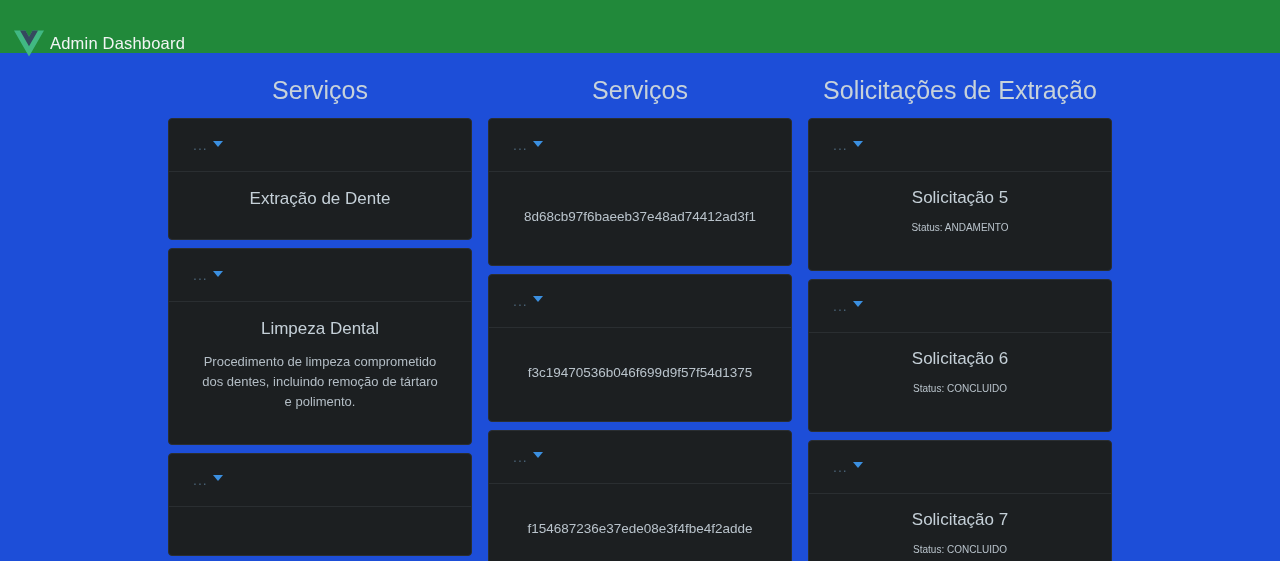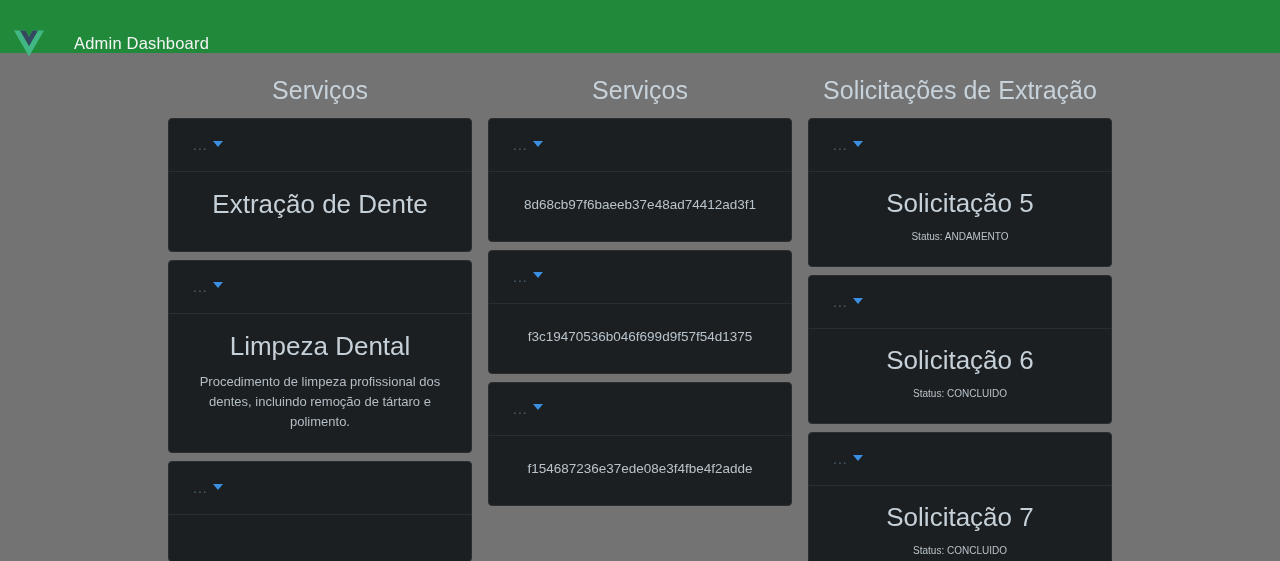--- a/index.html
+++ b/index.html
@@ -17,39 +17,39 @@
     height: 53px;
     background: #21893a;
     display: flex;
     align-items: center;
     padding: 0 0 0 14px;
     width: 100%;
   }
   .brand {
     display: flex;
     align-items: center;
-    gap: 30px;
+    gap: 6px;
     text-decoration: none;
     margin-top: 33px;
   }
   .vue-logo { width: 30px; height: 27px; display: block; }
   .brand-title {
     color: #f2f5f4;
     font-size: 16.5px;
     letter-spacing: .2px;
     font-weight: 400;
     white-space: nowrap;
   }
 
   
   .page {
     width: 100%;
     height: 508px;
     overflow: hidden;
-    background: #737373;
+    background: #1d4ed8;
   }
   .columns {
     display: flex;
     width: 1280px;
     padding: 0;
   }
   .col {
     width: 320px;
     flex: 0 0 320px;
     padding: 0 0 0 0;
@@ -105,30 +105,30 @@
     display: inline-block;
     margin-bottom: 3px;
   }
 
   .card-body {
     padding: 16px 18px 20px 18px;
     text-align: center;
   }
   .card-title {
     color: #c5d0d8;
-    font-size: 26px;
+    font-size: 17px;
     font-weight: 400;
     line-height: 1.25;
     margin: 0 0 10px 0;
   }
   .card-text {
     color: #b3bdc5;
     font-size: 13px;
     line-height: 1.55;
-    margin: 0;
+    margin: 12px;
   }
   .card-text.mono-id {
     font-size: 13.5px;
     color: #b9c3cb;
     line-height: 1.4;
   }
   .card-body.id-body {
     padding: 24px 14px 26px 14px;
   }
   .card-body.req-body {
@@ -173,21 +173,21 @@
 
         <div class="card">
           <div class="card-header">
             <button class="dropdown-toggle">
               <span class="dd-dots">...</span>
               <span class="caret"></span>
             </button>
           </div>
           <div class="card-body">
             <h3 class="card-title">Limpeza Dental</h3>
-            <p class="card-text">Procedimento de limpeza profissional dos dentes, incluindo remoção de tártaro e polimento.</p>
+            <p class="card-text">Procedimento de limpeza comprometido dos dentes, incluindo remoção de tártaro e polimento.</p>
           </div>
         </div>
 
         <div class="card">
           <div class="card-header">
             <button class="dropdown-toggle">
               <span class="dd-dots">...</span>
               <span class="caret"></span>
             </button>
           </div>

